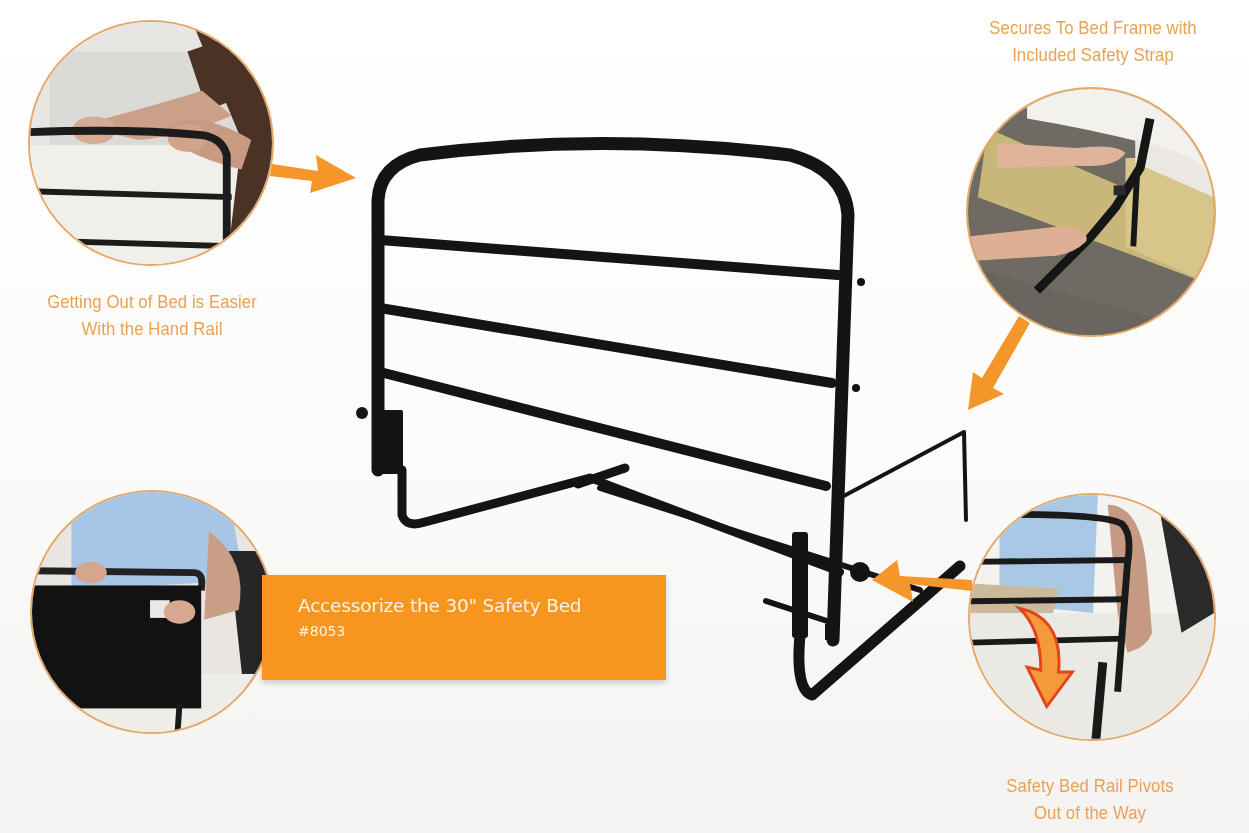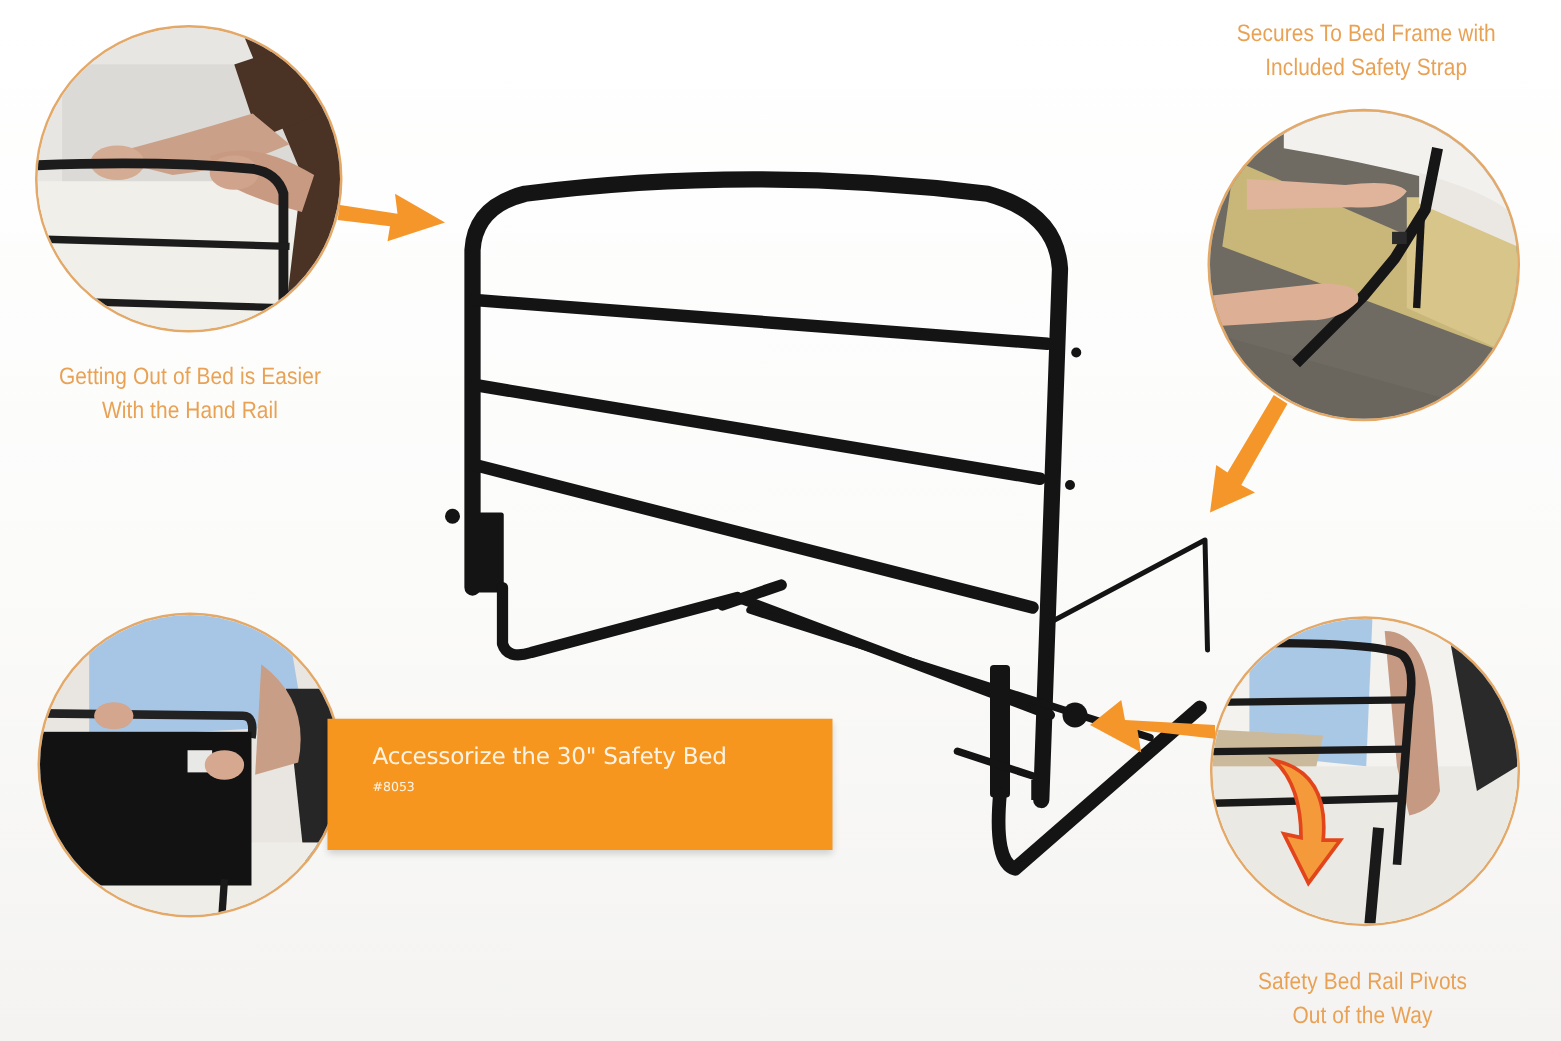--- a/index.html
+++ b/index.html
@@ -18,21 +18,21 @@
       border: 2px solid #e4a867; box-sizing: border-box; background: #eae7e2;
     }
     .circle svg { width: 100%; height: 100%; display: block; }
     .banner {
       position: absolute; left: 262px; top: 575px; width: 404px; height: 105px;
       background: #f6961f; box-shadow: 0 3px 6px rgba(0,0,0,0.18);
       color: #fdf3e4; font-family: "DejaVu Sans", sans-serif;
       padding: 18px 0 0 36px; box-sizing: border-box;
     }
     .banner .line { font-size: 18.5px; line-height: 25px; white-space: nowrap; letter-spacing: -0.2px; }
-    .banner .sku { font-size: 10px; line-height: 22px; margin-top: 2px; }
+    .banner .sku { font-size: 14px; line-height: 22px; margin-top: 2px; }
     .overlay { position: absolute; left: 0; top: 0; width: 1249px; height: 833px; pointer-events: none; }
   </style>
 </head>
 <body>
 
 <div class="caption" style="left:14px; top:288px; width:276px;">
   <div>Getting Out of Bed is Easier</div>
   <div>With the Hand Rail</div>
 </div>
 <div class="caption" style="left:946px; top:14px; width:294px;">

